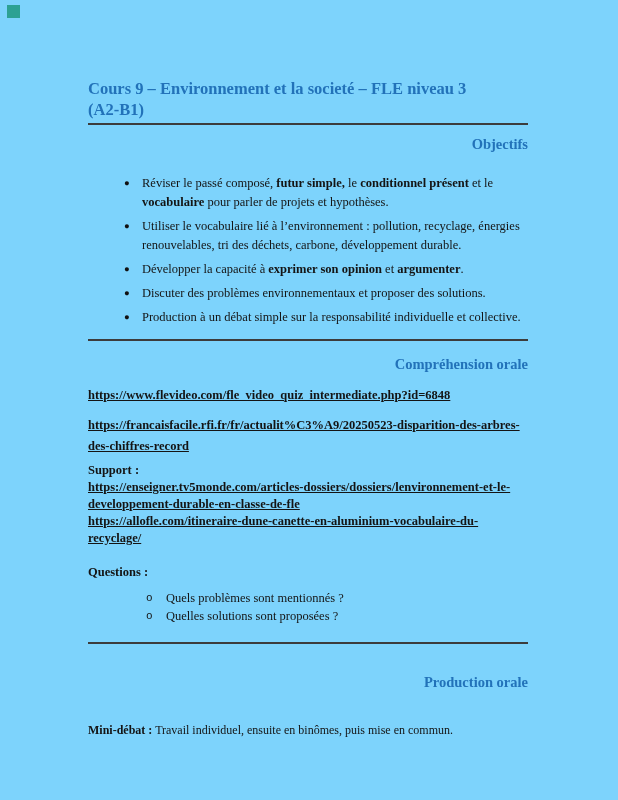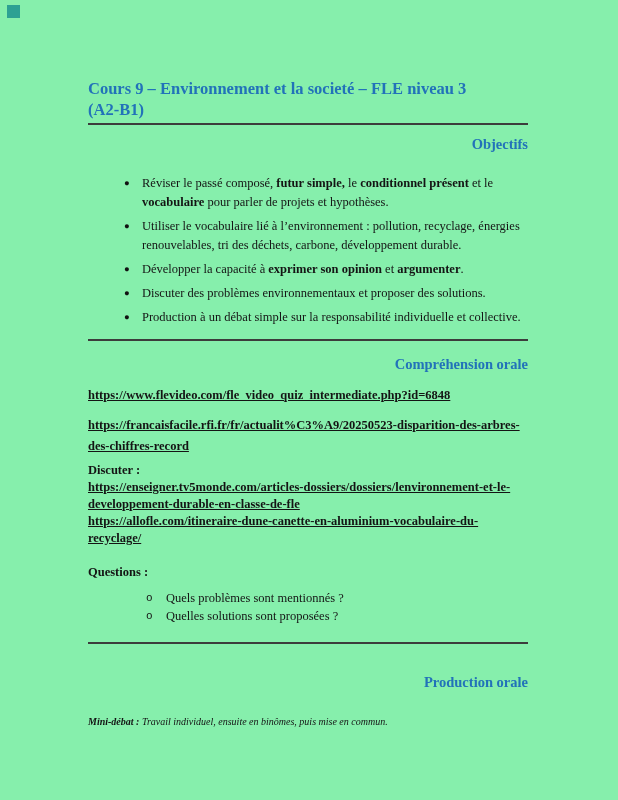--- a/index.html
+++ b/index.html
@@ -1,21 +1,21 @@
 <!DOCTYPE html>
 <html><head>
 <meta charset="utf-8">
 <style>
   * { box-sizing: border-box; }
   html, body { margin: 0; padding: 0; background: #ffffff; }
   .page {
     position: relative;
     width: 618px;
     height: 800px;
-    background: #86efac;
+    background: #7dd3fc;
     overflow: hidden;
     font-family: "Liberation Serif", "DejaVu Serif", serif;
     color: #141414;
   }
   .corner-marker {
     position: absolute;
     left: 7px;
     top: 5px;
     width: 13px;
     height: 13px;
@@ -100,24 +100,23 @@
   }
   .sub-item .sub-marker {
     flex: none;
     margin-left: 58px;
     width: 20px;
     font-family: "Liberation Mono", "DejaVu Sans Mono", monospace;
     font-size: 11px;
     line-height: 18px;
   }
   .mini-debat {
-    margin: 22px 0 0 0;
-    font-size: 10px;
+    margin: 30px 0 0 0;
+    font-size: 12px;
     line-height: 18px;
-    font-style: italic;
   }
   .mini-debat .label { font-weight: bold; }
 </style>
 </head>
 <body>
 
 <div class="page">
   <div class="corner-marker"></div>
   <div class="content">
 
@@ -155,21 +154,21 @@
     </div>
 
     <hr class="rule">
 
     <h2 class="section-heading heading-comprehension">Compréhension orale</h2>
 
     <a class="doc-link link-1"><span>https://www.flevideo.com/fle_video_quiz_intermediate.php?id=6848</span></a>
 
     <a class="doc-link link-2"><span>https://francaisfacile.rfi.fr/fr/actualit%C3%A9/20250523-disparition-des-arbres-</span><br><span>des-chiffres-record</span></a>
 
-    <p class="doc-label label-support">Discuter :</p>
+    <p class="doc-label label-support">Support :</p>
 
     <div class="link-group">
       <a class="doc-link"><span>https://enseigner.tv5monde.com/articles-dossiers/dossiers/lenvironnement-et-le-</span><br><span>developpement-durable-en-classe-de-fle</span></a>
       <a class="doc-link"><span>https://allofle.com/itineraire-dune-canette-en-aluminium-vocabulaire-du-recyclage/</span></a>
     </div>
 
     <p class="doc-label label-questions">Questions :</p>
 
     <div class="sub-list">
       <div class="sub-item">

